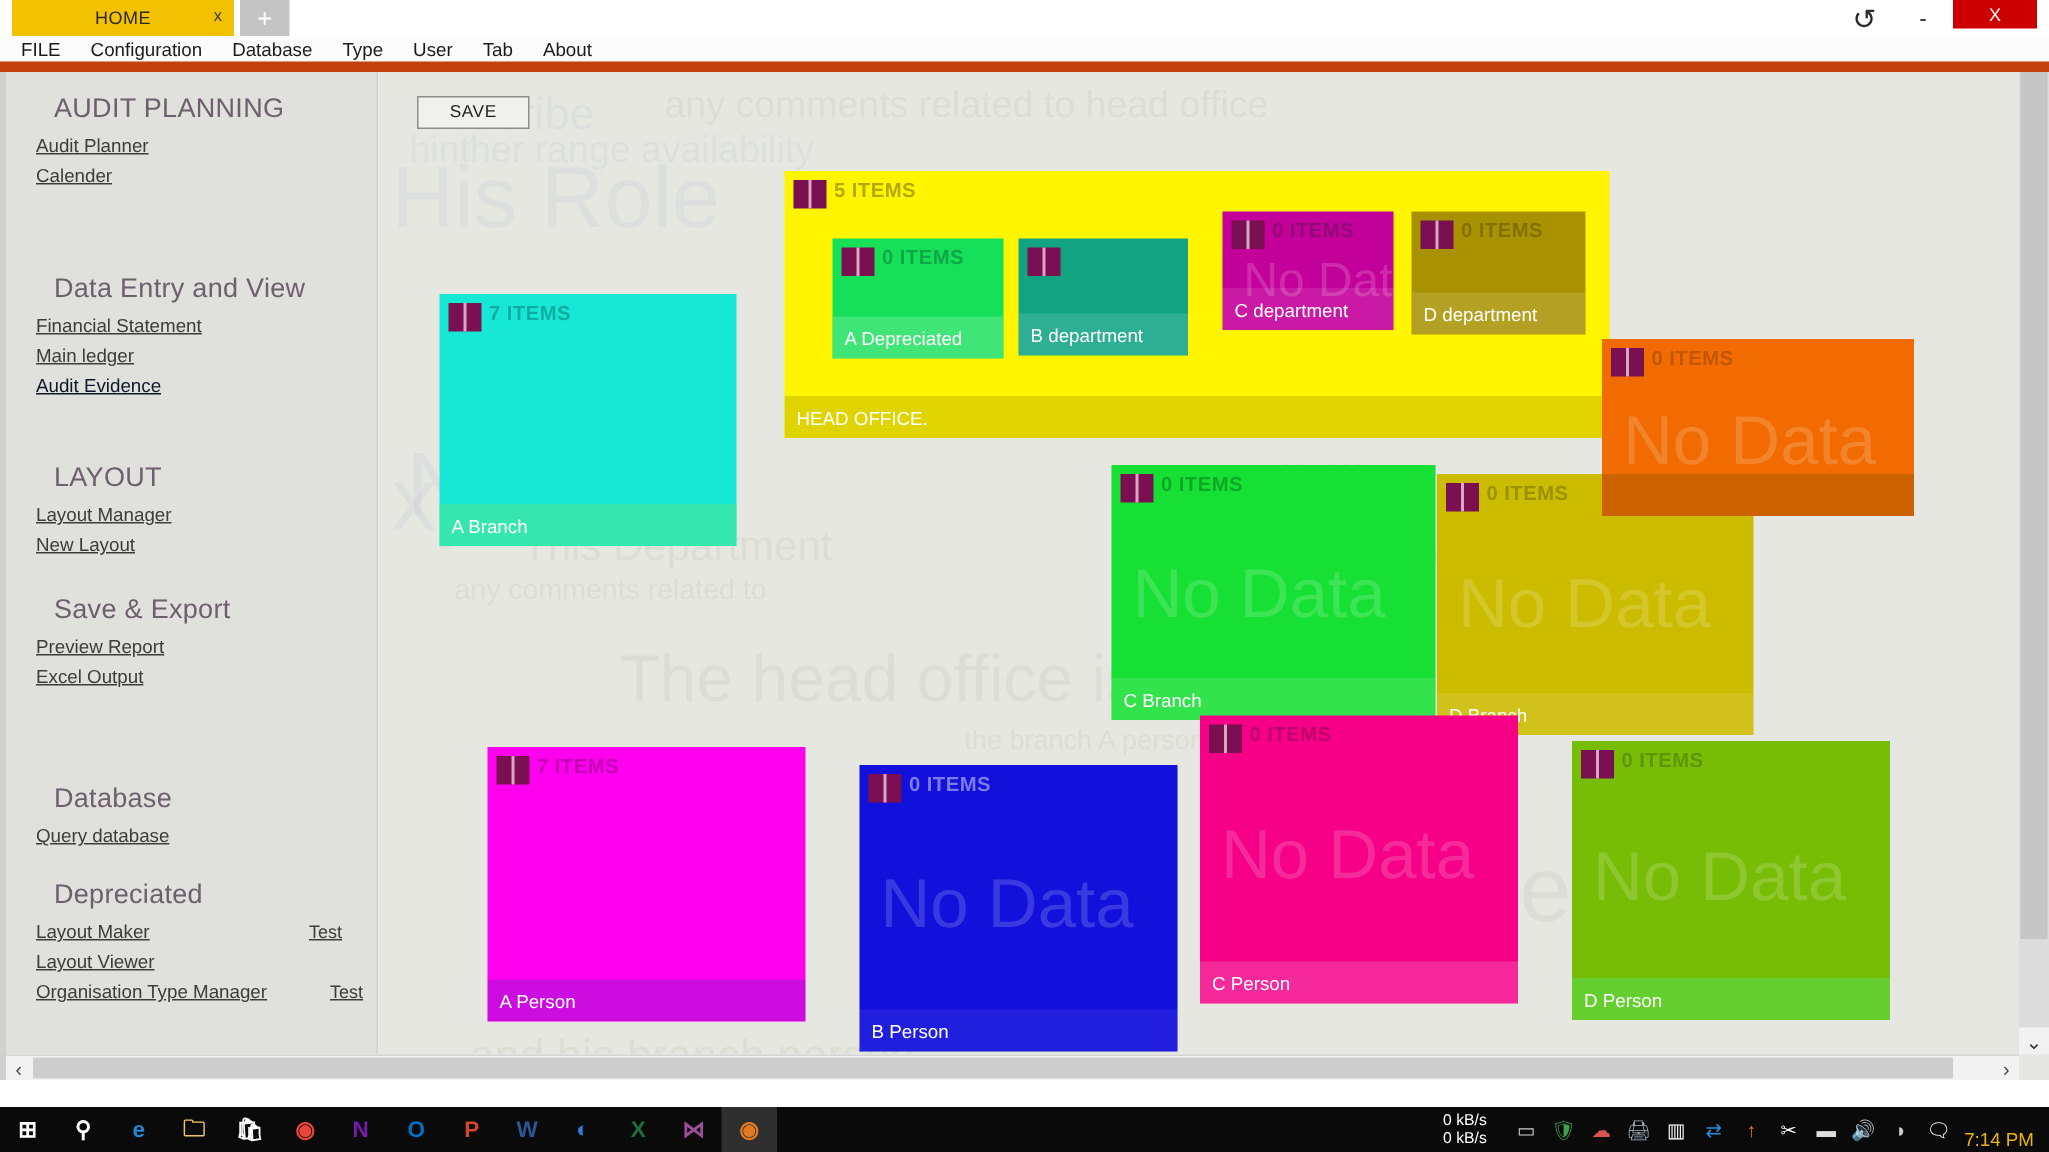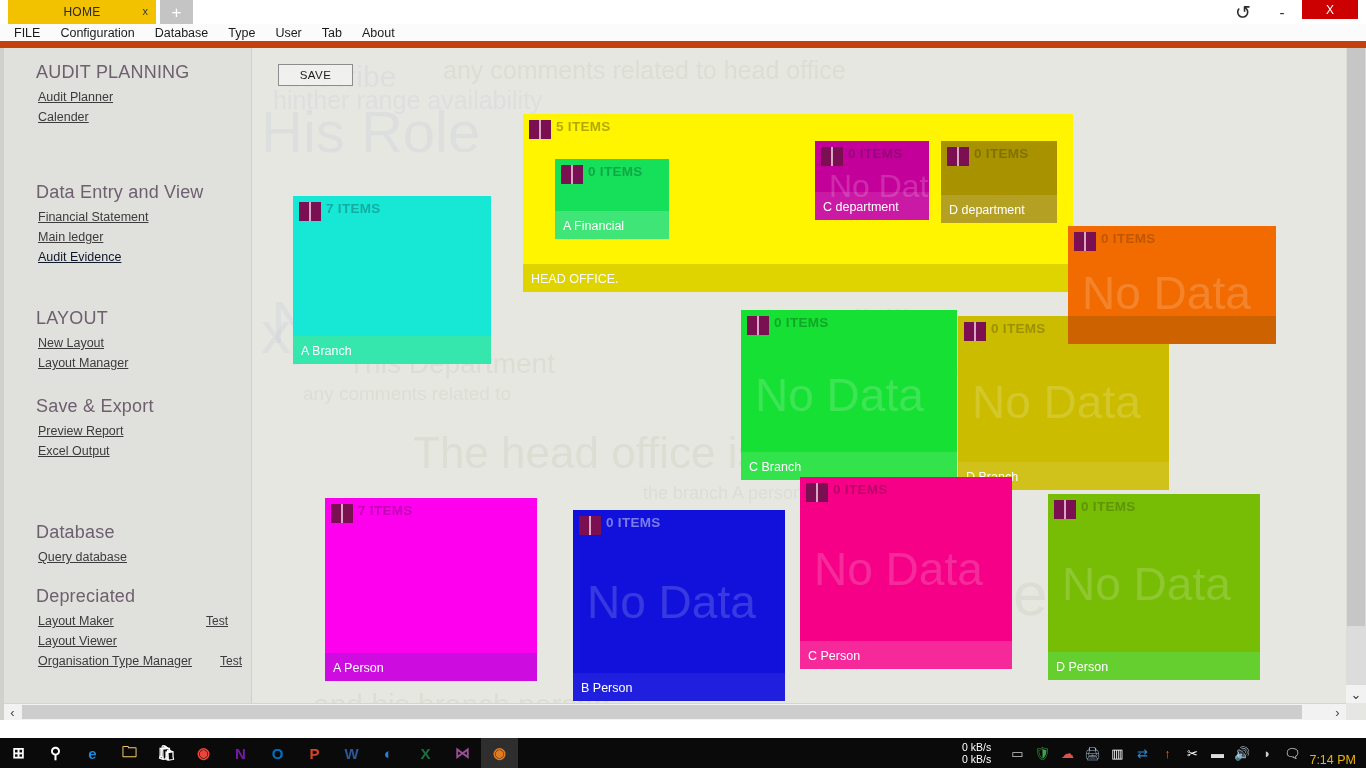--- a/index.html
+++ b/index.html
@@ -74,21 +74,21 @@
     background:#e0e0dd;
     border-right:1px solid #cfcfcc;
   }
   .side-group{ position:absolute; left:0; width:248px; }
   .side-head{
     font-size:18px; color:#6e5f6e; font-weight:400;
     padding-left:32px; margin-bottom:4px; letter-spacing:.2px;
   }
   .side-link{
     display:block; font-size:12.5px; color:#3c3c3c;
-    text-decoration:underline; padding-left:34px; line-height:20px;
+    text-decoration:underline; padding-left:20px; line-height:20px;
     cursor:pointer; white-space:nowrap;
   }
   .side-link.active{ color:#0f172a; }
   .side-row{ position:relative; }
   .side-row .side-test{
     position:absolute; font-size:12px; color:#3c3c3c;
     text-decoration:underline; top:0; line-height:20px; cursor:pointer;
   }
 
   
@@ -185,24 +185,24 @@
         <div class="side-row">
           <a class="side-link">Main ledger</a>
         </div>
         <div class="side-row">
           <a class="side-link active">Audit Evidence</a>
         </div>
       </div>
       <div class="side-group" style="top: 260px;">
         <div class="side-head">LAYOUT</div>
         <div class="side-row">
+          <a class="side-link">Layout Manager</a>
+        </div>
+        <div class="side-row">
           <a class="side-link">New Layout</a>
-        </div>
-        <div class="side-row">
-          <a class="side-link">Layout Manager</a>
         </div>
       </div>
       <div class="side-group" style="top: 348px;">
         <div class="side-head">Save &amp; Export</div>
         <div class="side-row">
           <a class="side-link">Preview Report</a>
         </div>
         <div class="side-row">
           <a class="side-link">Excel Output</a>
         </div>
@@ -249,21 +249,26 @@
       <div class="tile" style="left: 270px; top: 66px; width: 550px; height: 178px; background: rgb(255, 245, 0);">
         <span class="badge"></span>
         <div class="items" style="color: rgb(168, 156, 0); opacity: 0.85;">5 ITEMS</div>
         <div class="capband" style="background: rgb(224, 212, 0);"></div>
         <div class="caption">HEAD OFFICE.</div>
       </div>
       <div class="tile" style="left: 302px; top: 111px; width: 114px; height: 80px; background: rgb(22, 224, 90);">
         <span class="badge"></span>
         <div class="items" style="color: rgb(15, 158, 67); opacity: 0.85;">0 ITEMS</div>
         <div class="capband" style="background: rgba(255, 255, 255, 0.18);"></div>
-        <div class="caption">A Financial</div>
+        <div class="caption">A Depreciated</div>
+      </div>
+      <div class="tile" style="left: 426px; top: 111px; width: 113px; height: 78px; background: rgb(18, 163, 131);">
+        <span class="badge"></span>
+        <div class="capband" style="background: rgba(255, 255, 255, 0.12);"></div>
+        <div class="caption">B department</div>
       </div>
       <div class="tile" style="left: 562px; top: 93px; width: 114px; height: 79px; background: rgb(196, 0, 155);">
         <span class="badge"></span>
         <div class="items" style="color: rgb(139, 10, 114); opacity: 0.85;">0 ITEMS</div>
         <div class="nodata" style="font-size: 31.92px; top: 26.86px;">No Data</div>
         <div class="capband" style="background: rgba(255, 255, 255, 0.1);"></div>
         <div class="caption">C department</div>
       </div>
       <div class="tile" style="left: 688px; top: 93px; width: 116px; height: 82px; background: rgb(168, 146, 0);">
         <span class="badge"></span>

